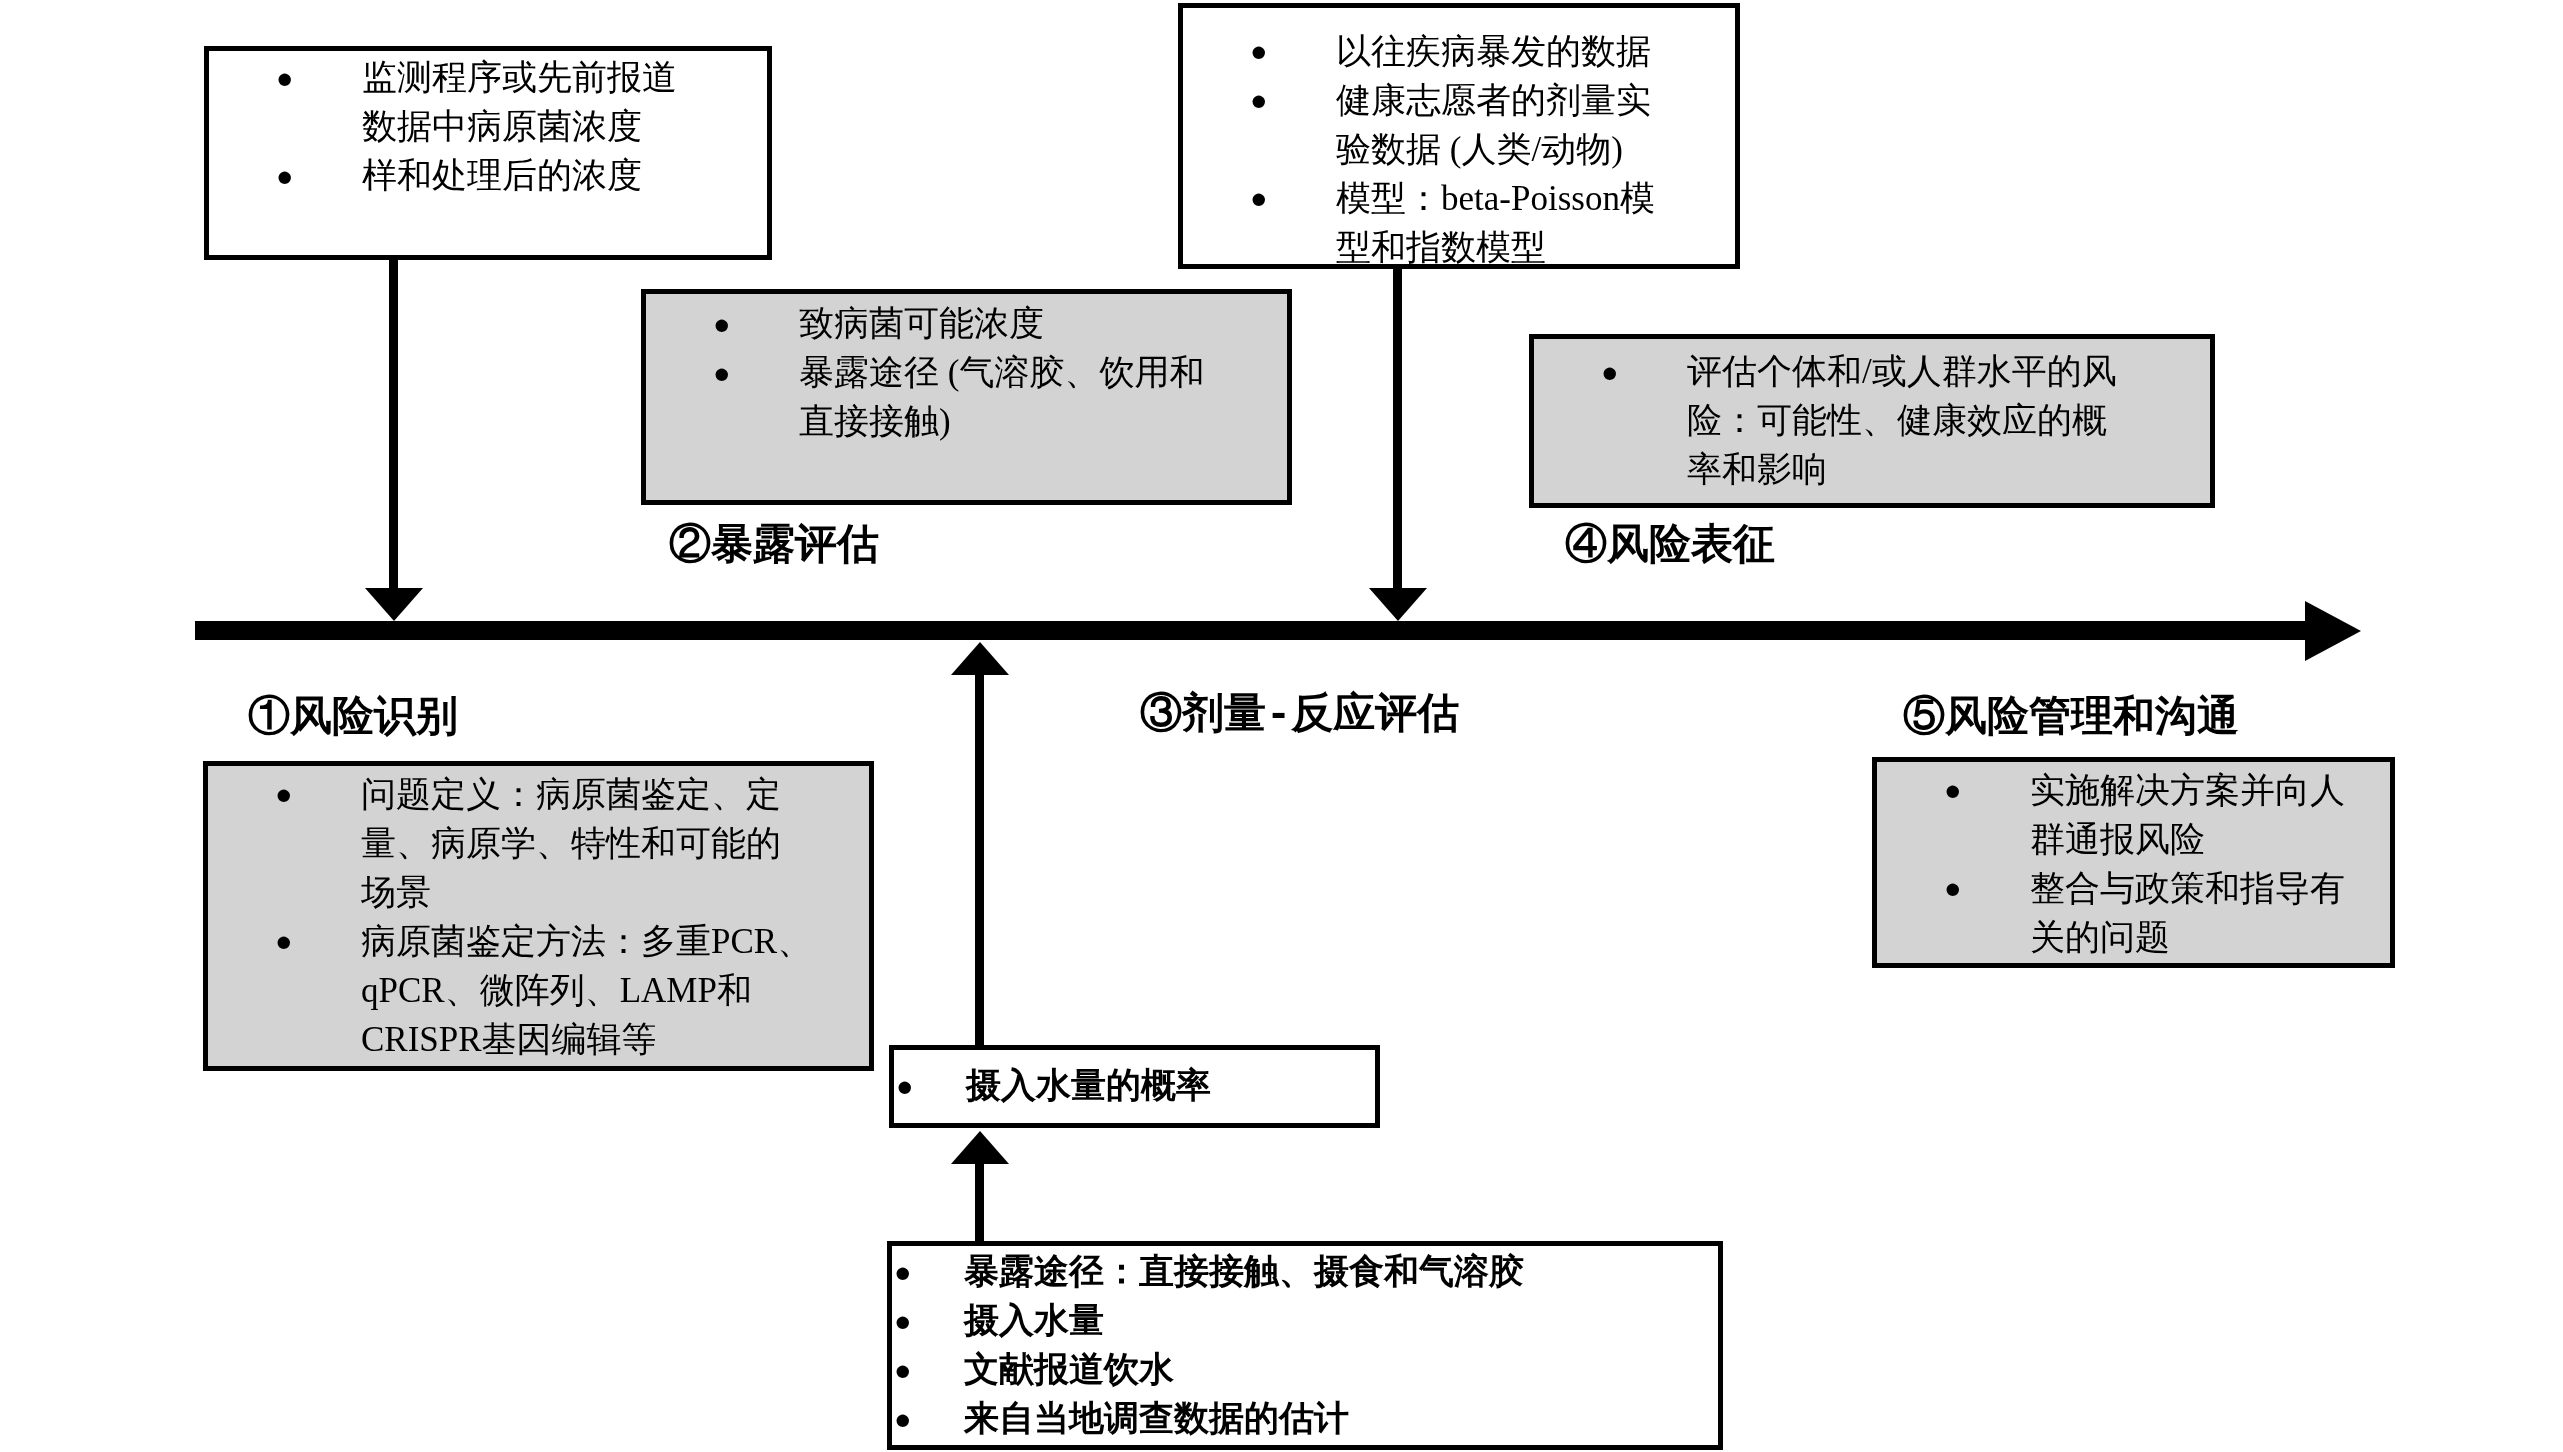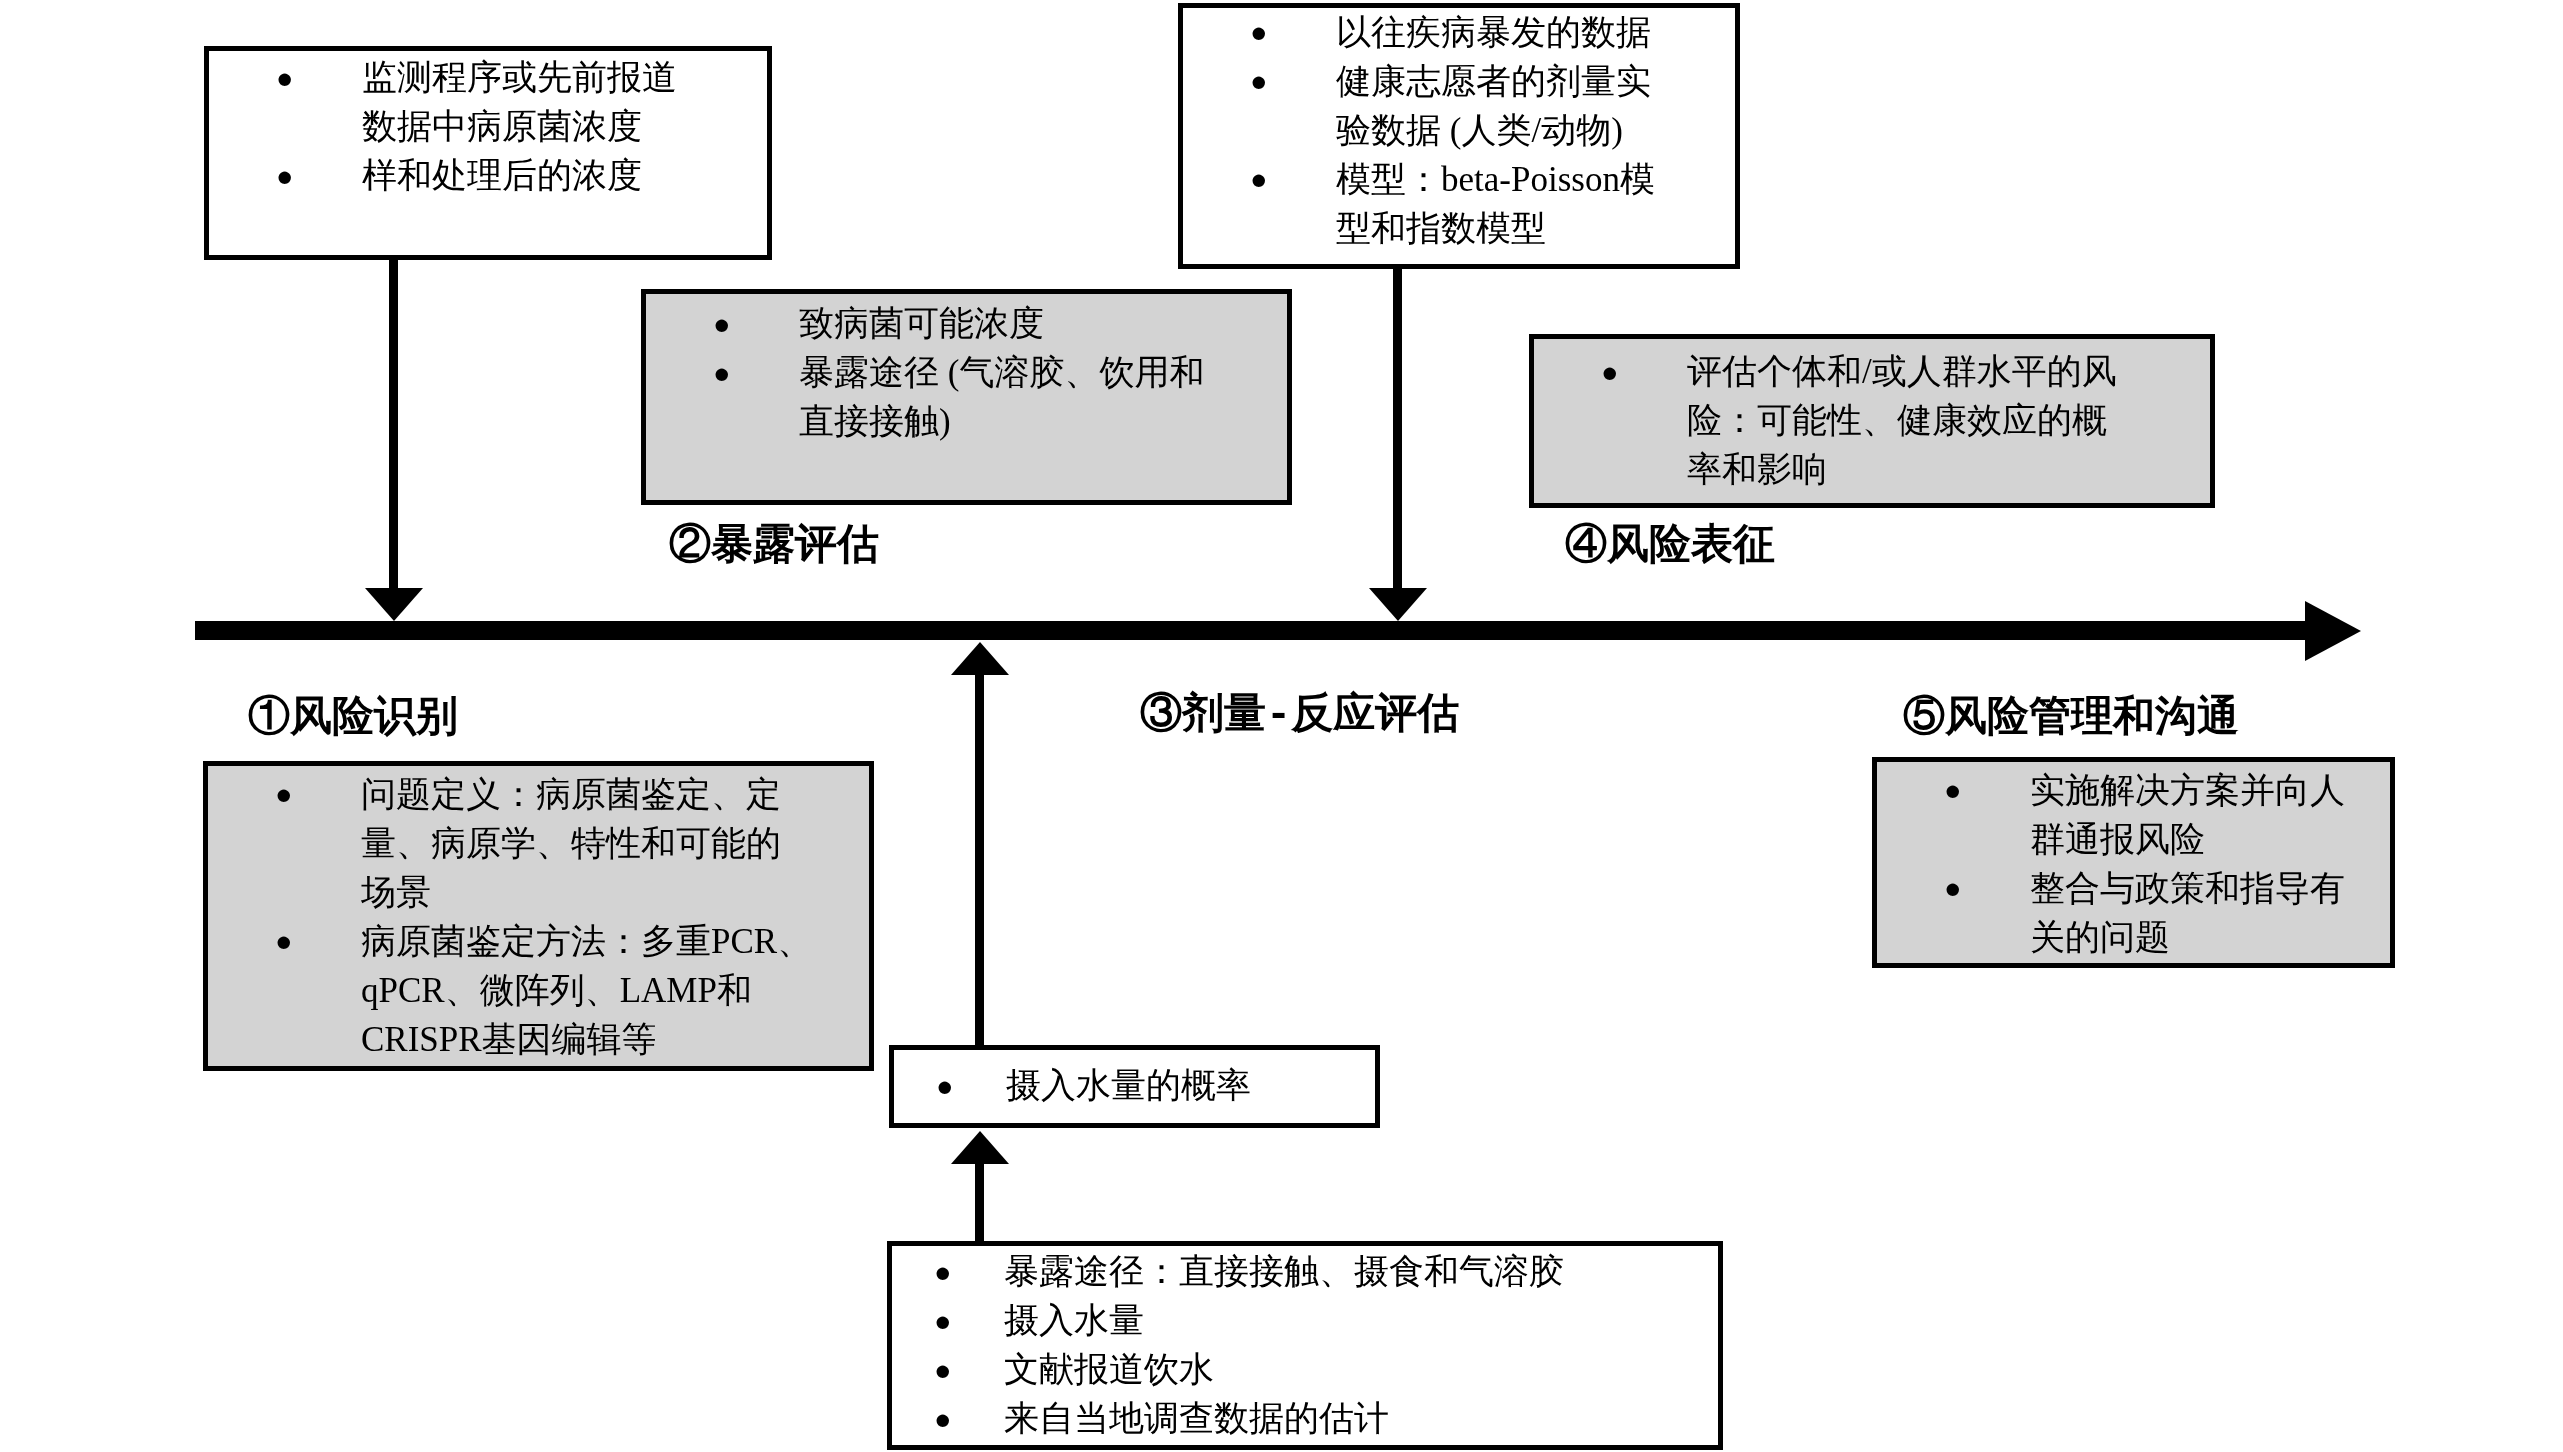--- a/index.html
+++ b/index.html
@@ -27,21 +27,21 @@
     line-height:49px;
   }
   .box .item::before{
     content:"●";
     position:absolute;
     left:-86px;top:0.6px;
     font-size:29px;
     line-height:49px;
   }
   .box .item .ln{display:block;}
-  .box.tight .item{margin-left:112px;}
+  .box.tight .item{margin-left:72px;font-weight:bold;}
   .box.tight .item::before{left:-70px;}
   
   .stage-label{
     position:absolute;
     font-size:42px;
     font-weight:bold;
     line-height:45px;
     white-space:nowrap;
   }
   
@@ -90,21 +90,21 @@
   <div class="box" style="left:204px;top:46px;width:568px;height:214px;padding-top:4.5px;font-family:Liberation Mono, monospace;">
     <div class="item">
       <span class="ln">监测程序或先前报道</span>
       <span class="ln">数据中病原菌浓度</span>
     </div>
     <div class="item">
       <span class="ln">样和处理后的浓度</span>
     </div>
   </div>
 
-  <div class="box" style="left:1178px;top:2.6px;width:562px;height:266px;padding-top:0;">
+  <div class="box" style="left:1178px;top:2.6px;width:562px;height:266px;padding-top:19px;">
     <div class="item">
       <span class="ln">以往疾病暴发的数据</span>
     </div>
     <div class="item">
       <span class="ln">健康志愿者的剂量实</span>
       <span class="ln">验数据 (人类/动物)</span>
     </div>
     <div class="item">
       <span class="ln">模型：beta-Poisson模</span>
       <span class="ln">型和指数模型</span>

